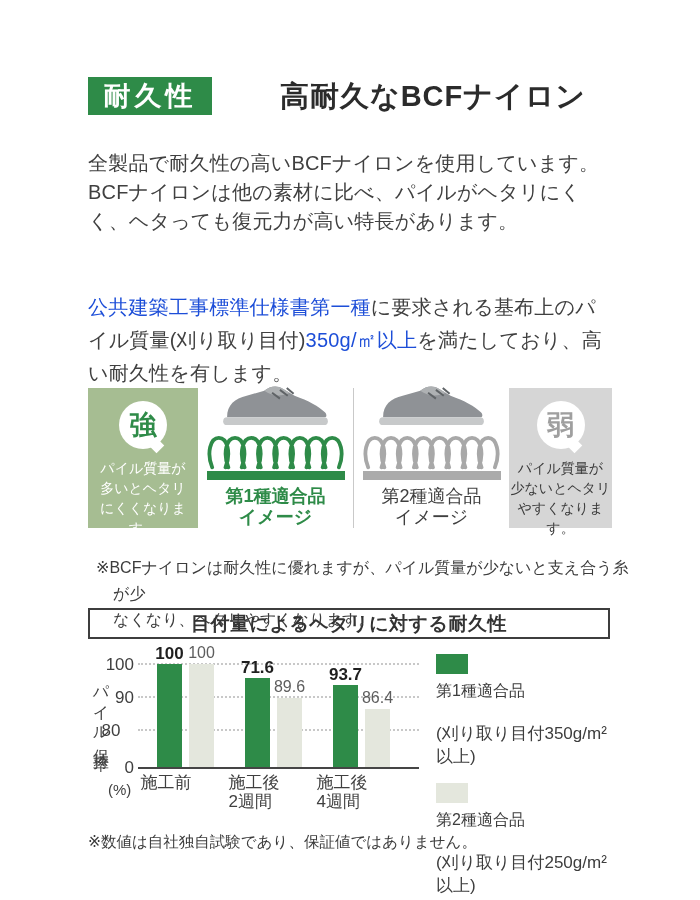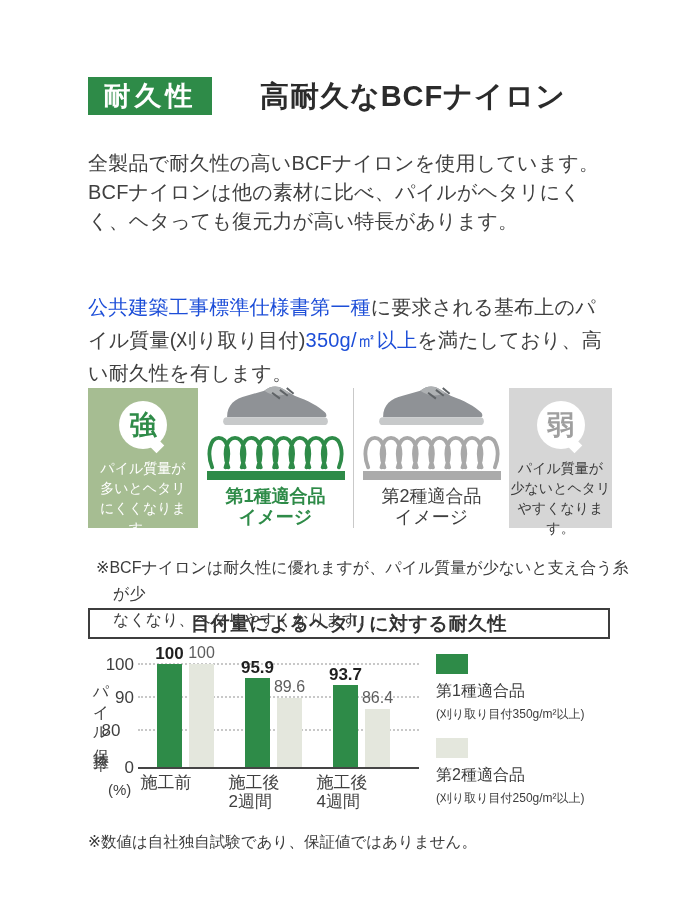--- a/index.html
+++ b/index.html
@@ -8,21 +8,21 @@
     font-family:"Liberation Sans","DejaVu Sans",sans-serif;
     color:#3c3c3c; overflow:hidden;
   }
   
   .header-row { position:absolute; left:88px; top:77px; display:flex; align-items:flex-start; }
   .badge {
     width:124px; height:38px; background:#2e8b48; color:#ffffff;
     font-size:27px; font-weight:bold; letter-spacing:4px;
     display:flex; align-items:center; justify-content:center;
   }
-  .page-title { margin-left:48px; font-size:29px; font-weight:bold; color:#2b2b2b; letter-spacing:1px; }
+  .page-title { margin-left:68px; font-size:29px; font-weight:bold; color:#2b2b2b; letter-spacing:1px; }
   
   .intro {
     position:absolute; left:88px; top:129px; width:524px;
     font-size:20px; line-height:29px; color:#404040; letter-spacing:0.2px;
   }
   
   .box-title {
     position:absolute; left:88px; top:234px; width:522px; height:26px;
     border:1px solid #3e3e3e; display:flex; align-items:center; justify-content:center;
     font-size:17px; font-weight:bold; color:#333333; letter-spacing:1px;
@@ -97,21 +97,21 @@
   .vlabel.s1 { font-size:16px; color:#5d5d5d; }
   .catlabel {
     position:absolute; top:128px; width:90px; text-align:left;
     font-size:17px; line-height:19px; color:#3f3f3f; white-space:pre-line;
   }
   
   .legend { position:absolute; left:348px; top:9px; width:176px; }
   .legend-item { margin-bottom:15px; }
   .legend-swatch { width:32px; height:20px; }
   .legend-name { margin-top:7px; font-size:16px; color:#3d3d3d; }
-  .legend-sub  { margin-top:4px; font-size:12px; color:#3d3d3d; }
+  .legend-sub  { margin-top:20px; font-size:17px; color:#3d3d3d; }
 </style>
 </head>
 <body>
 
 <div class="page">
 
   <div class="header-row">
     <div class="badge">耐久性</div>
     <div class="page-title">高耐久なBCFナイロン</div>
   </div>
@@ -187,21 +187,21 @@
     <div class="ylabel">パイル保持率</div>
     <div class="yunit">(%)</div>
     <div class="plot">
         <div class="gridline" style="top: 18px;"></div>
         <div class="gridline" style="top: 51px;"></div>
         <div class="gridline" style="top: 84px;"></div>
         <div class="baseline"></div>
         <div class="bar" style="left: 19px; top: 19px; width: 25px; height: 103px; background: rgb(46, 139, 72);"></div>
         <div class="vlabel s0" style="left: 9.5px; top: -1px;">100</div>
         <div class="bar" style="left: 107px; top: 32.53px; width: 25px; height: 89.47px; background: rgb(46, 139, 72);"></div>
-        <div class="vlabel s0" style="left: 97.5px; top: 12.53px;">95.9</div>
+        <div class="vlabel s0" style="left: 97.5px; top: 12.53px;">71.6</div>
         <div class="bar" style="left: 195px; top: 39.79px; width: 25px; height: 82.21px; background: rgb(46, 139, 72);"></div>
         <div class="vlabel s0" style="left: 185.5px; top: 19.79px;">93.7</div>
         <div class="bar" style="left: 51px; top: 19px; width: 25px; height: 103px; background: rgb(228, 231, 221);"></div>
         <div class="vlabel s1" style="left: 41.5px; top: -1px;">100</div>
         <div class="bar" style="left: 139px; top: 53.32px; width: 25px; height: 68.68px; background: rgb(228, 231, 221);"></div>
         <div class="vlabel s1" style="left: 129.5px; top: 33.32px;">89.6</div>
         <div class="bar" style="left: 227px; top: 63.88px; width: 25px; height: 58.12px; background: rgb(228, 231, 221);"></div>
         <div class="vlabel s1" style="left: 217.5px; top: 43.88px;">86.4</div>
         <div class="catlabel" style="left: 2.5px;">施工前</div>
         <div class="catlabel" style="left: 90.5px;">施工後

